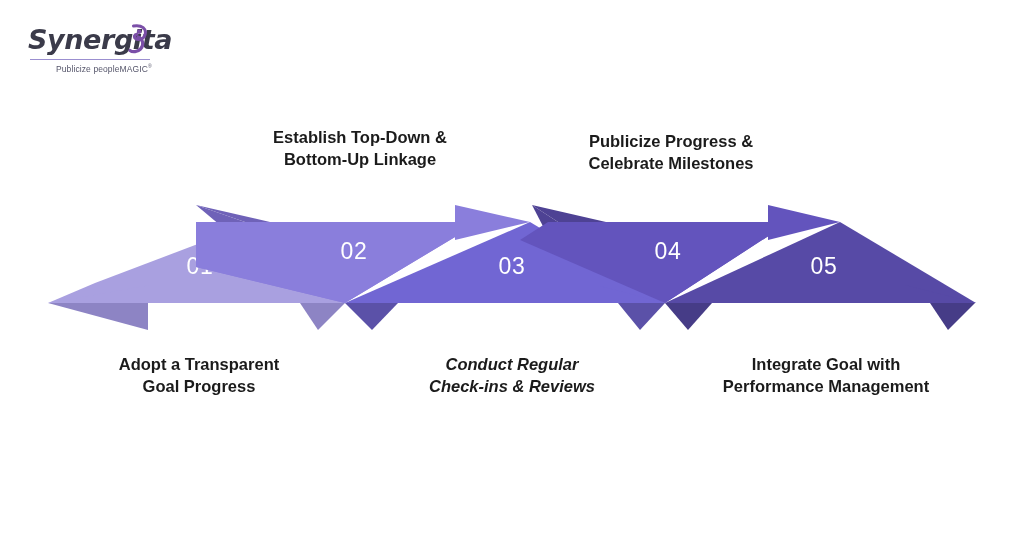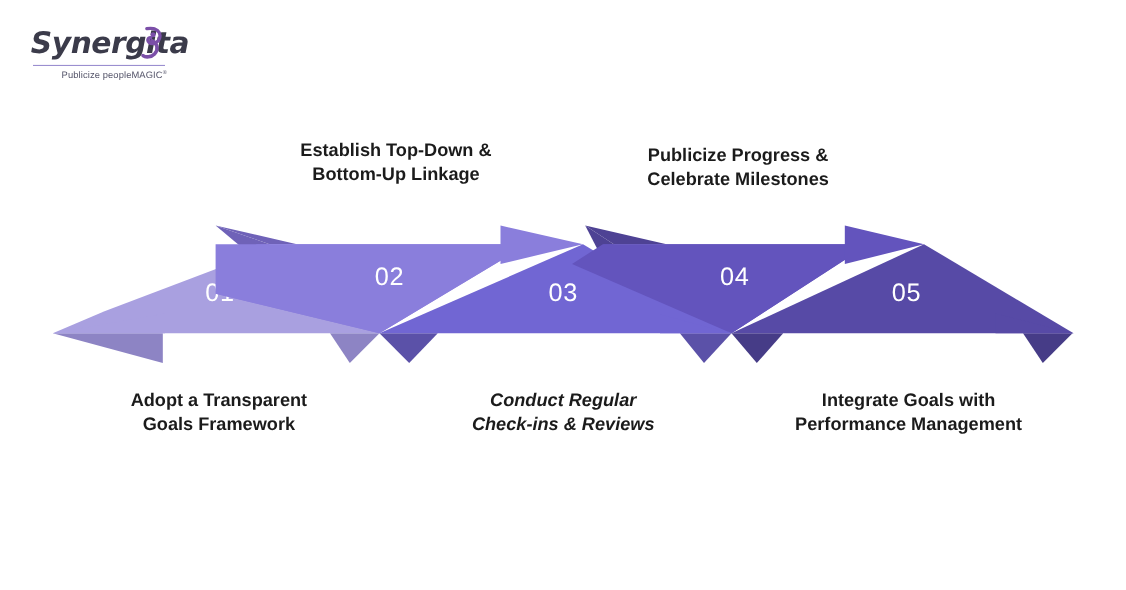--- a/index.html
+++ b/index.html
@@ -179,17 +179,17 @@
     </g>
 
   </svg>
 </div>
 
 <div class="caption caption-top-1">Establish Top-Down &amp;
 Bottom-Up Linkage</div>
 <div class="caption caption-top-2">Publicize Progress &amp;
 Celebrate Milestones</div>
 <div class="caption caption-bot-1">Adopt a Transparent
-Goals Framework</div>
+Goal Progress</div>
 <div class="caption caption-bot-2">Conduct Regular
 Check-ins &amp; Reviews</div>
-<div class="caption caption-bot-3">Integrate Goals with
+<div class="caption caption-bot-3">Integrate Goal with
 Performance Management</div>
 
 </body></html>

